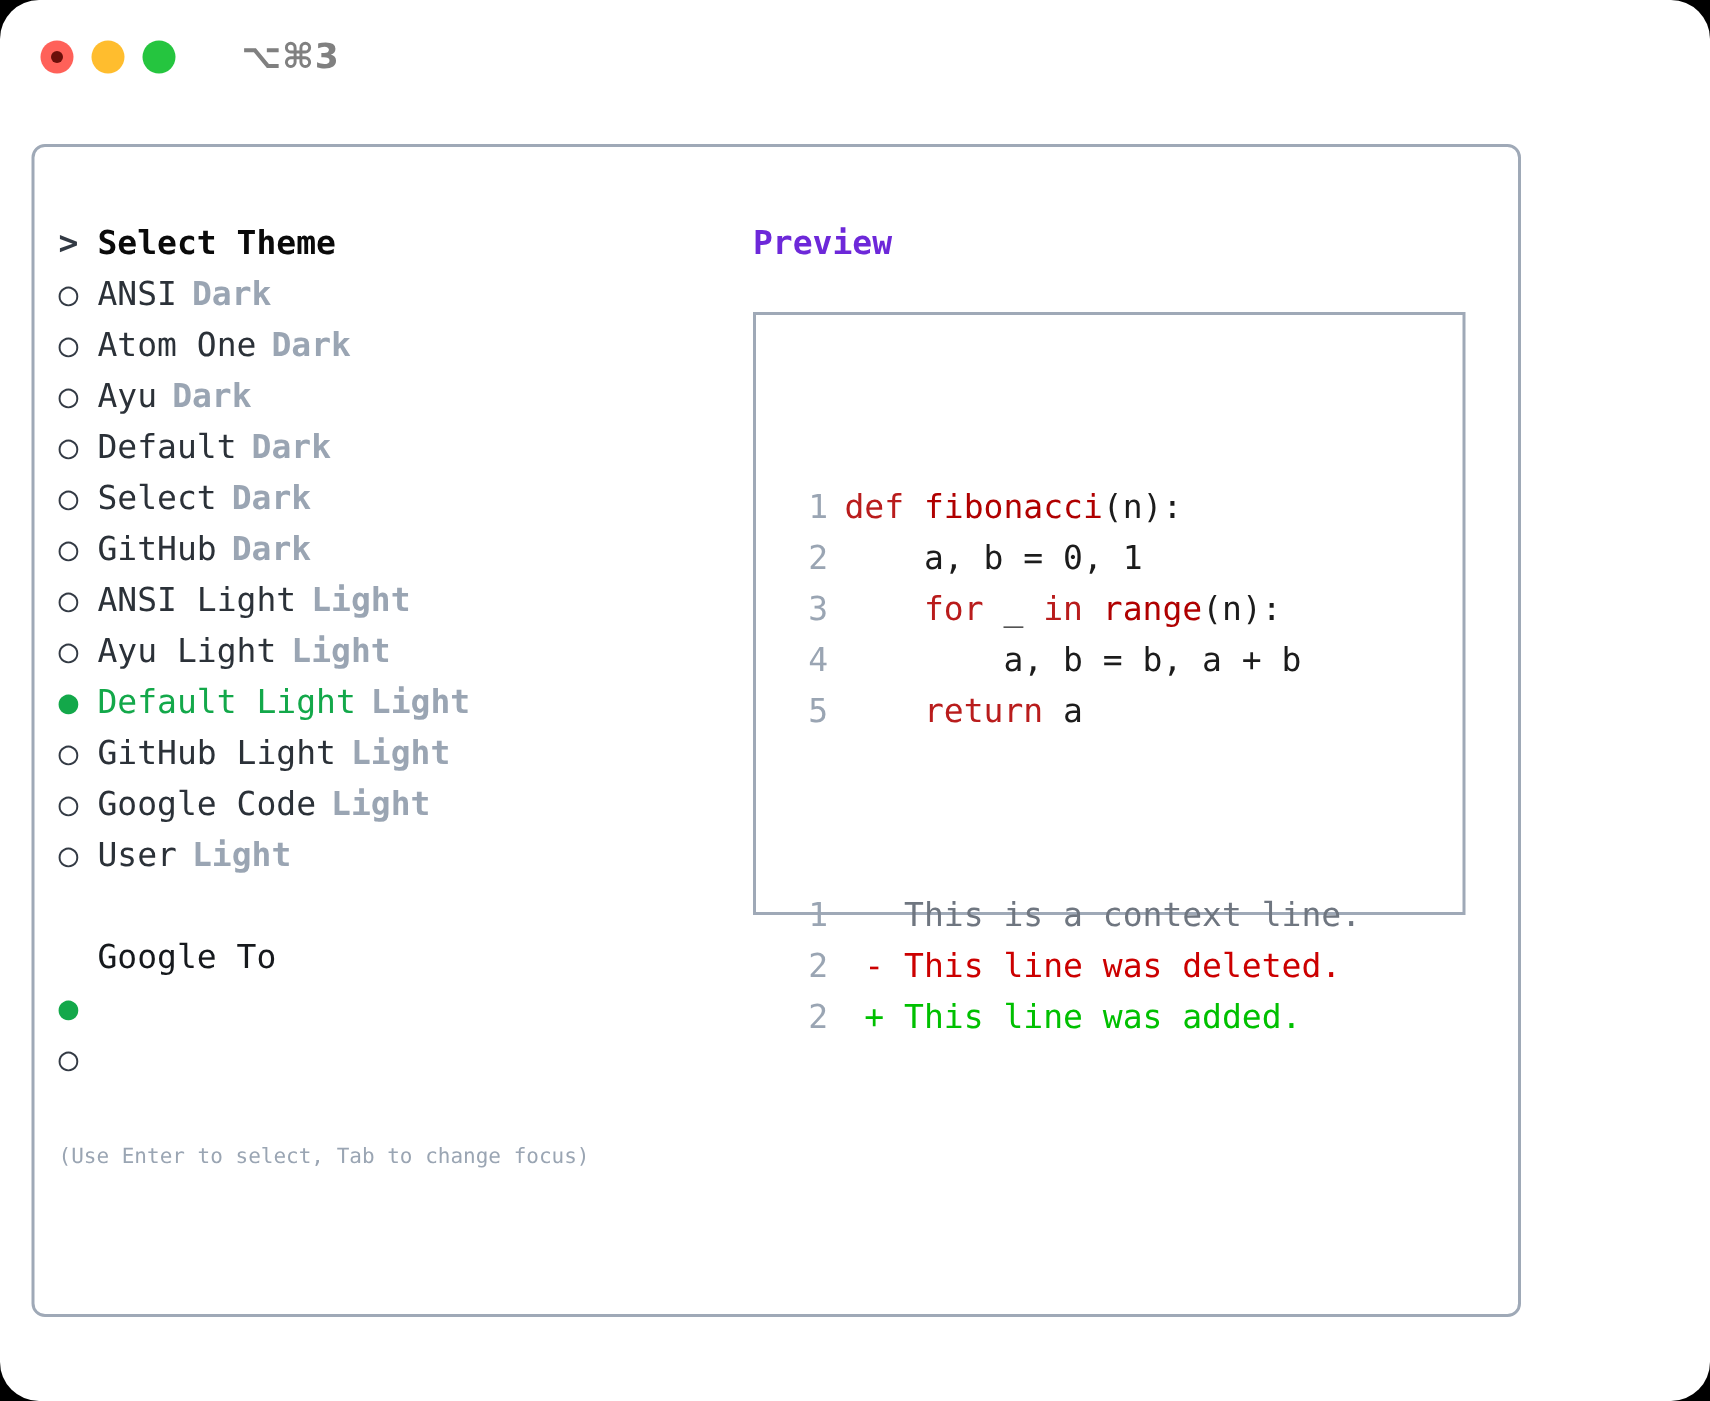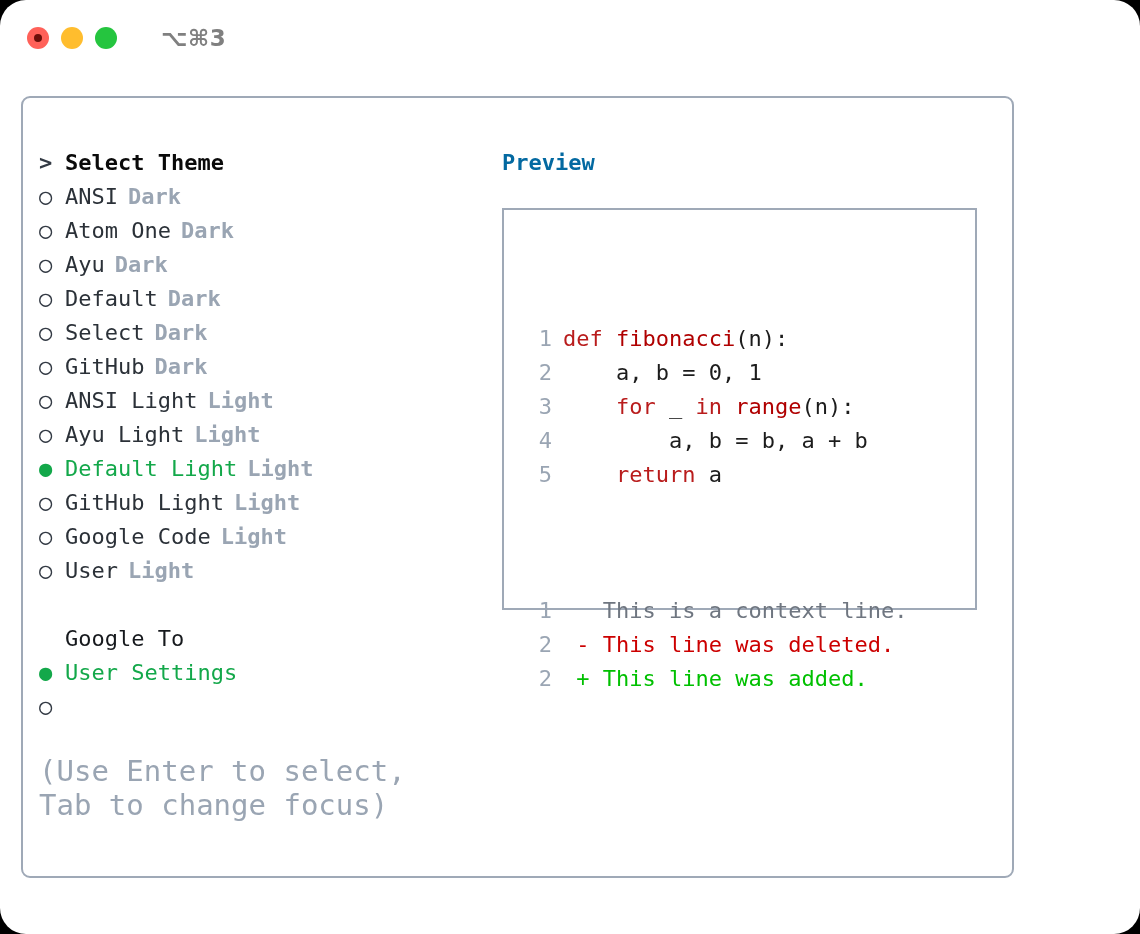--- a/index.html
+++ b/index.html
@@ -128,37 +128,37 @@
     font-weight: bold;
   }
   .spacer-row { height: 34px; }
   .section-label {
     color: #16191d;
     font-weight: 400;
   }
 
   .hint {
     margin-top: 26px;
-    font-size: 29px;
+    font-size: 14px;
     color: #9aa5b3;
     line-height: 34px;
     width: 400px;
   }
 
   
   .right-col {
     position: absolute;
     left: 479px;
     top: 52px;
     width: 490px;
   }
   .preview-title {
     font-size: 22px;
     font-weight: 700;
-    color: #0369a1;
+    color: #6d28d9;
     margin-bottom: 33px;
   }
   .preview-box {
     width: 475px;
     height: 402px;
     border: 2px solid #9fa9b7;
     box-sizing: border-box;
     background: #ffffff;
     position: relative;
   }
@@ -227,21 +227,21 @@
           </div>
 
         <div class="spacer-row"></div>
 
         <div class="row">
           <span class="marker"></span>
           <span class="section-label">Google To</span>
         </div>
 
         <div id="apply-to-list">
-            <div class="row selected"><span class="marker sel">●</span><span class="label">User Settings</span></div>
+            <div class="row selected"><span class="marker sel">●</span></div>
             <div class="row"><span class="marker">○</span></div>
           </div>
 
         <div class="hint">(Use Enter to select, Tab to change focus)</div>
       </div>
 
       <div class="right-col">
         <div class="preview-title">Preview</div>
 
         <div class="preview-box">

